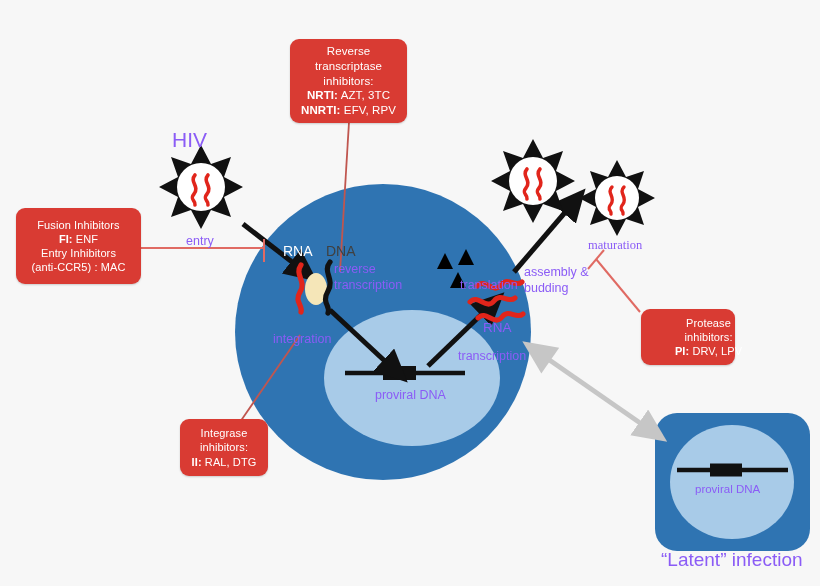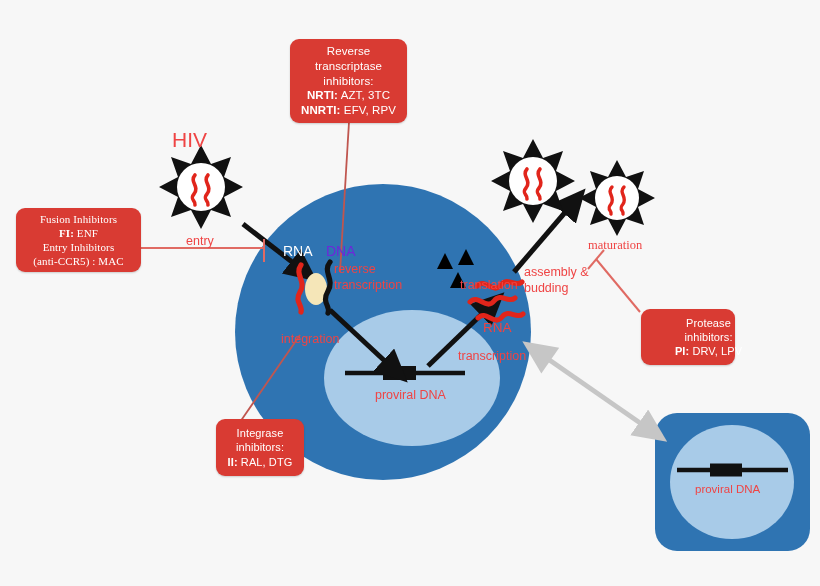--- a/index.html
+++ b/index.html
@@ -22,21 +22,21 @@
     line-height:1.28;
     box-sizing:border-box;
     display:flex;flex-direction:column;align-items:center;justify-content:center;
     box-shadow:0 1px 2px rgba(0,0,0,.18);
     letter-spacing:.1px;
   }
   .drugbox .ln{display:block;white-space:nowrap;}
   .drugbox b{font-weight:bold;}
 
   
-  .lbl{position:absolute;white-space:nowrap;color:#ef4444;}
+  .lbl{position:absolute;white-space:nowrap;color:#8b5cf6;}
 </style>
 </head>
 <body>
 
 <div id="stage">
 
   <svg class="layer" viewBox="0 0 820 586">
     <defs>
       <marker id="blkArrow" markerWidth="7" markerHeight="7" refX="1.2" refY="3.1" orient="auto">
         <path d="M0,0 L6.6,3.1 L0,6.2 z" fill="#111111"></path>
@@ -131,62 +131,63 @@
   </svg>
 
   <div class="drugbox" style="left:290px;top:39px;width:117px;height:84px;font-size:11.5px;">
     <span class="ln">Reverse</span>
     <span class="ln">transcriptase</span>
     <span class="ln">inhibitors:</span>
     <span class="ln"><b>NRTI:</b><span> AZT, 3TC</span></span>
     <span class="ln"><b>NNRTI:</b><span> EFV, RPV</span></span>
   </div>
 
-  <div class="drugbox" style="left:16px;top:208px;width:125px;height:64px;font-size:11px;font-family:Liberation Serif, serif;">
+  <div class="drugbox" style="left:16px;top:208px;width:125px;height:76px;font-size:11px;">
     <span class="ln">Fusion Inhibitors</span>
     <span class="ln"><b>FI:</b><span> ENF</span></span>
     <span class="ln">Entry Inhibitors</span>
     <span class="ln">(anti-CCR5) : MAC</span>
   </div>
 
-  <div class="drugbox" style="left:180px;top:419px;width:88px;height:57px;font-size:11px;margin-left:36px;">
+  <div class="drugbox" style="left:180px;top:419px;width:88px;height:57px;font-size:11px;">
     <span class="ln">Integrase</span>
     <span class="ln">inhibitors:</span>
     <span class="ln"><b>II:</b><span> RAL, DTG</span></span>
   </div>
 
   <div class="drugbox" style="left:641px;top:309px;width:94px;height:56px;font-size:11px;padding-left:41px;">
     <span class="ln">Protease</span>
     <span class="ln">inhibitors:</span>
     <span class="ln"><b>PI:</b><span> DRV, LPV</span></span>
   </div>
 
   <div class="lbl" style="left:172px;top:128px;font-size:21px;">HIV</div>
 
   <div class="lbl" style="left:186px;top:234px;font-size:12.5px;">entry</div>
 
   <div class="lbl" style="left:283px;top:243px;font-size:14px;color:#ffffff;">RNA</div>
 
-  <div class="lbl" style="left:326px;top:243px;font-size:14px;color:#6d28d9;">DNA</div>
+  <div class="lbl" style="left:326px;top:243px;font-size:14px;color:#404040;">DNA</div>
 
   <div class="lbl" style="left:334px;top:262px;font-size:12.5px;">reverse</div>
   <div class="lbl" style="left:334px;top:278px;font-size:12.5px;">transcription</div>
 
-  <div class="lbl" style="left:273px;top:332px;font-size:12.5px;margin-left:8px;">integration</div>
+  <div class="lbl" style="left:273px;top:332px;font-size:12.5px;">integration</div>
 
   <div class="lbl" style="left:458px;top:349px;font-size:12.5px;">transcription</div>
 
   <div class="lbl" style="left:420px;top:278px;font-size:12.5px;margin-left:40px;">translation</div>
 
   <div class="lbl" style="left:483px;top:320px;font-size:13.5px;">RNA</div>
 
   <div class="lbl" style="left:524px;top:265px;font-size:12.5px;">assembly &amp;</div>
   <div class="lbl" style="left:524px;top:281px;font-size:12.5px;">budding</div>
 
   <div class="lbl" style="left:588px;top:238px;font-size:12.5px;font-family:Liberation Serif, serif;">maturation</div>
 
   <div class="lbl" style="left:375px;top:388px;font-size:12.5px;">proviral DNA</div>
 
   <div class="lbl" style="left:695px;top:483px;font-size:11.5px;">proviral DNA</div>
 
 
+  <div class="lbl" style="left:661px;top:549px;font-size:19px;">“Latent” infection</div>
 
 </div>
 
 </body></html>

